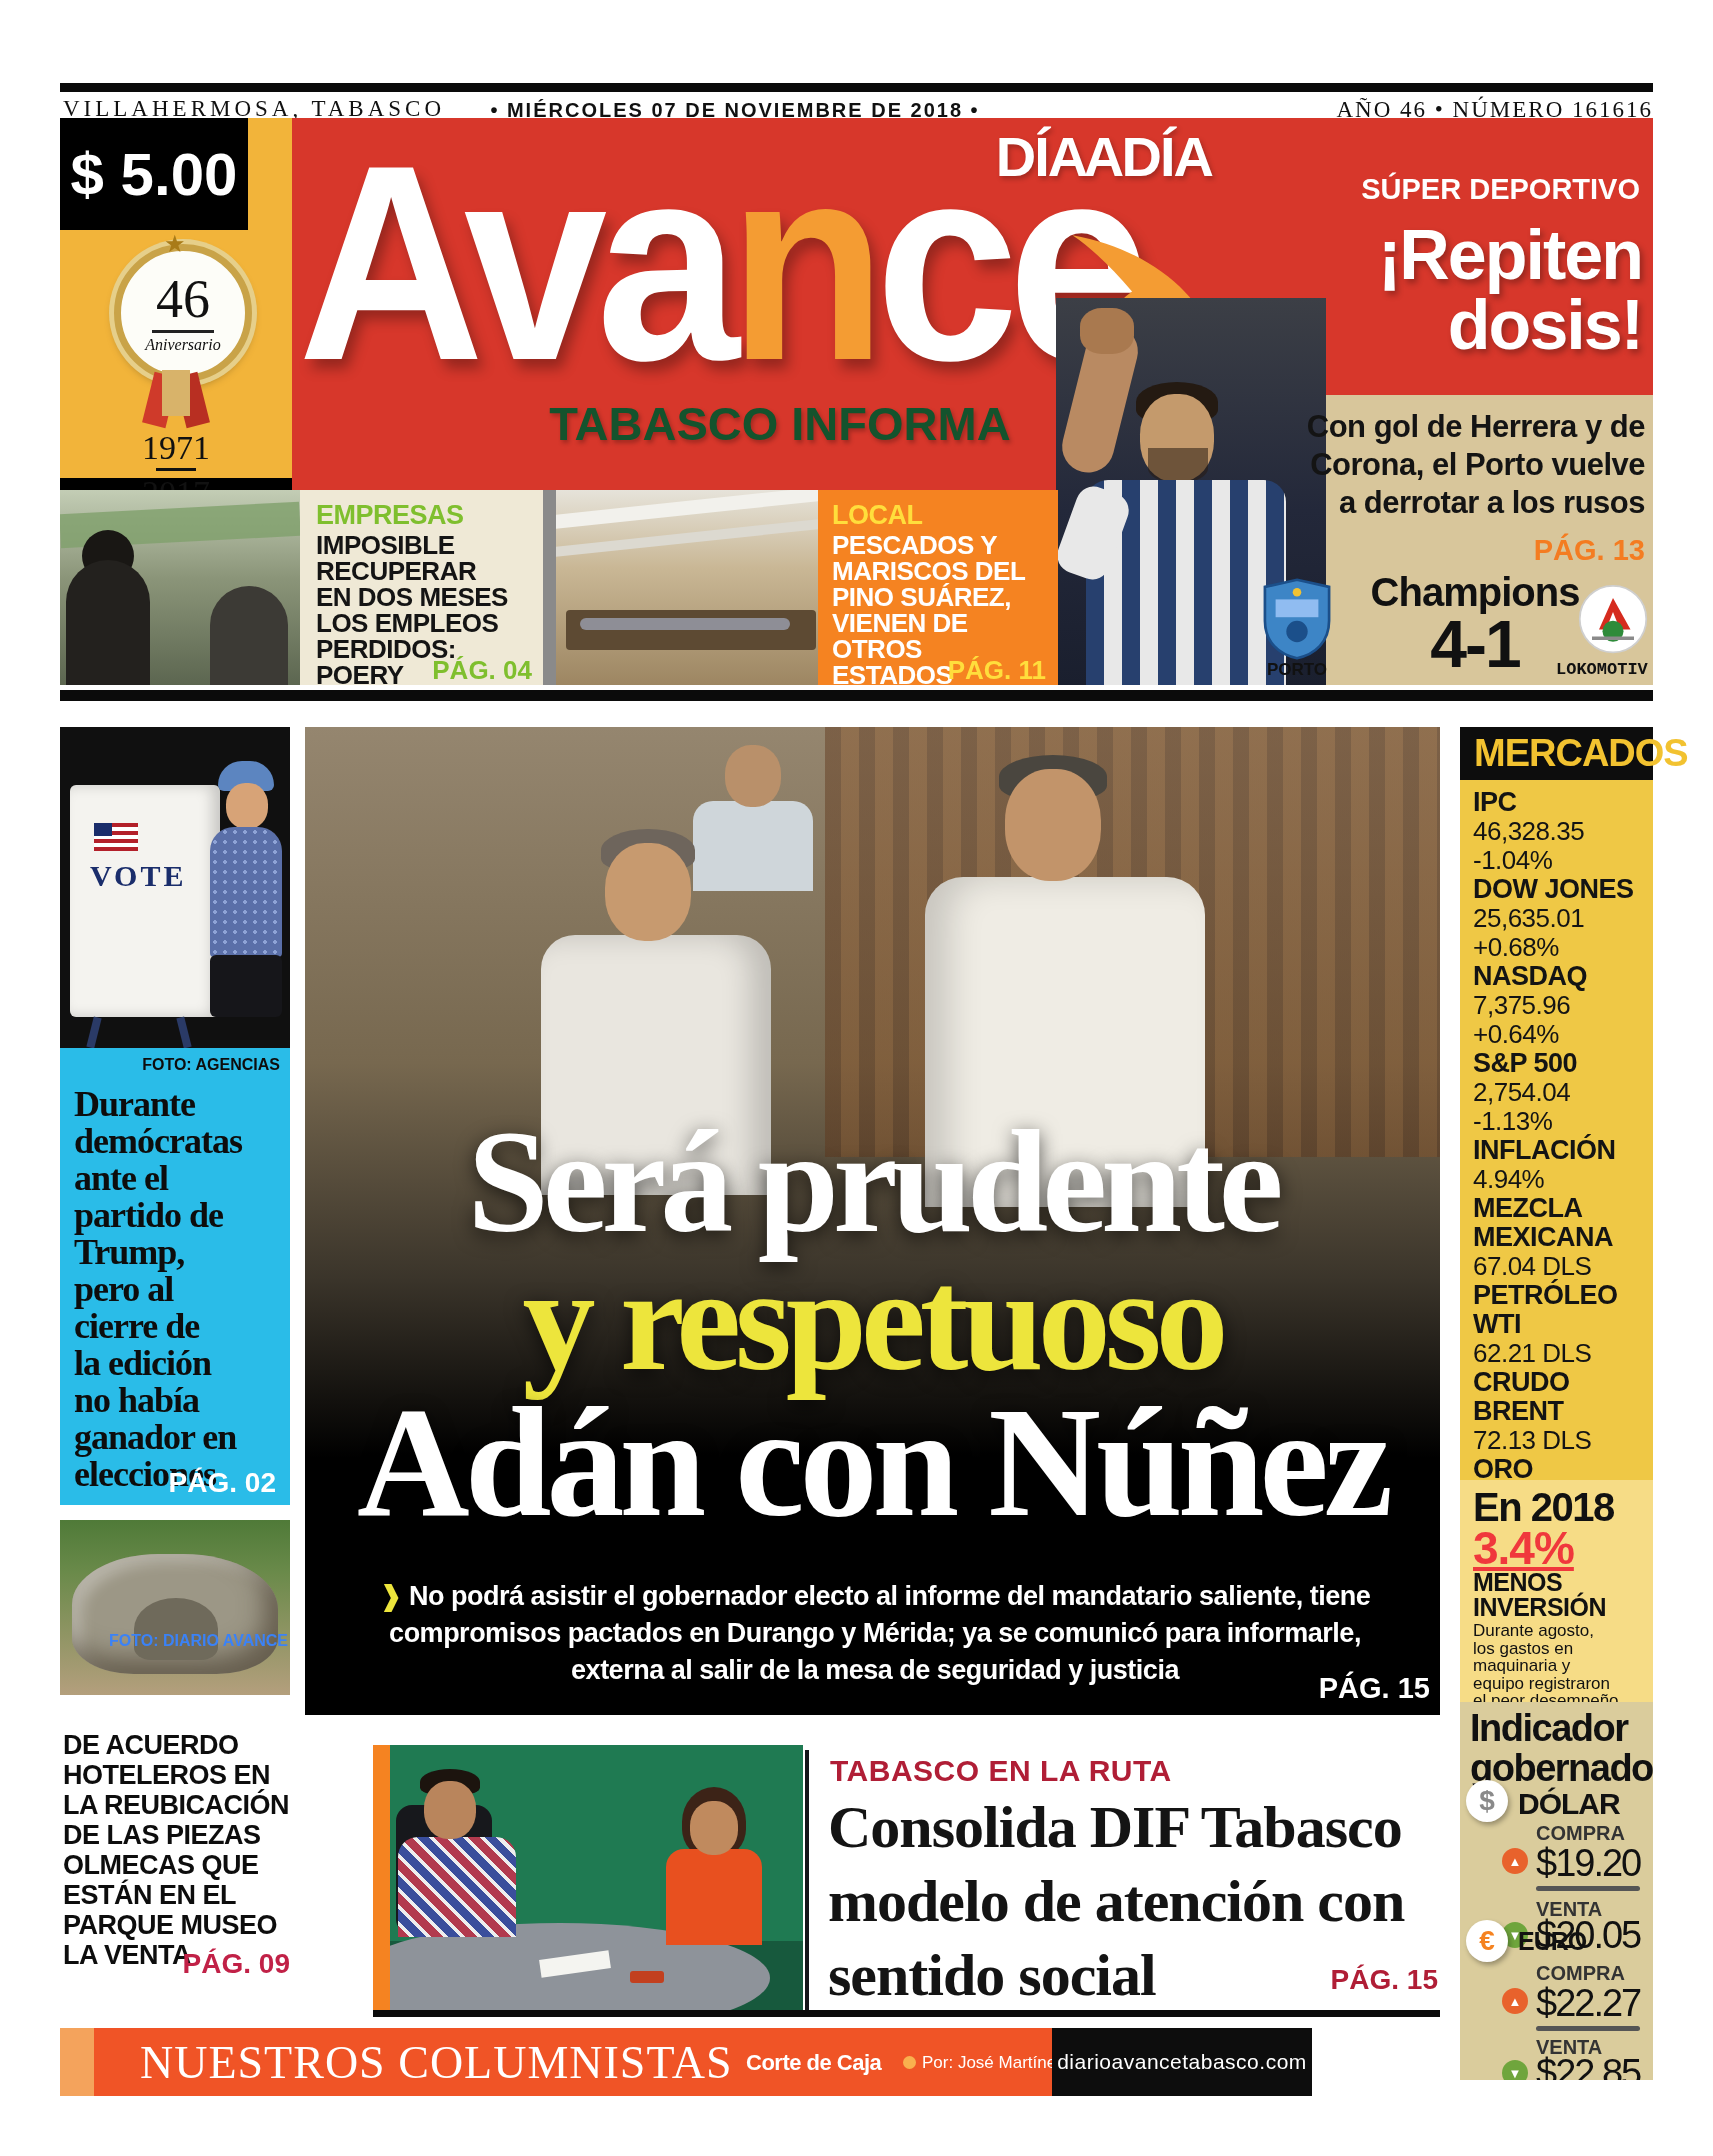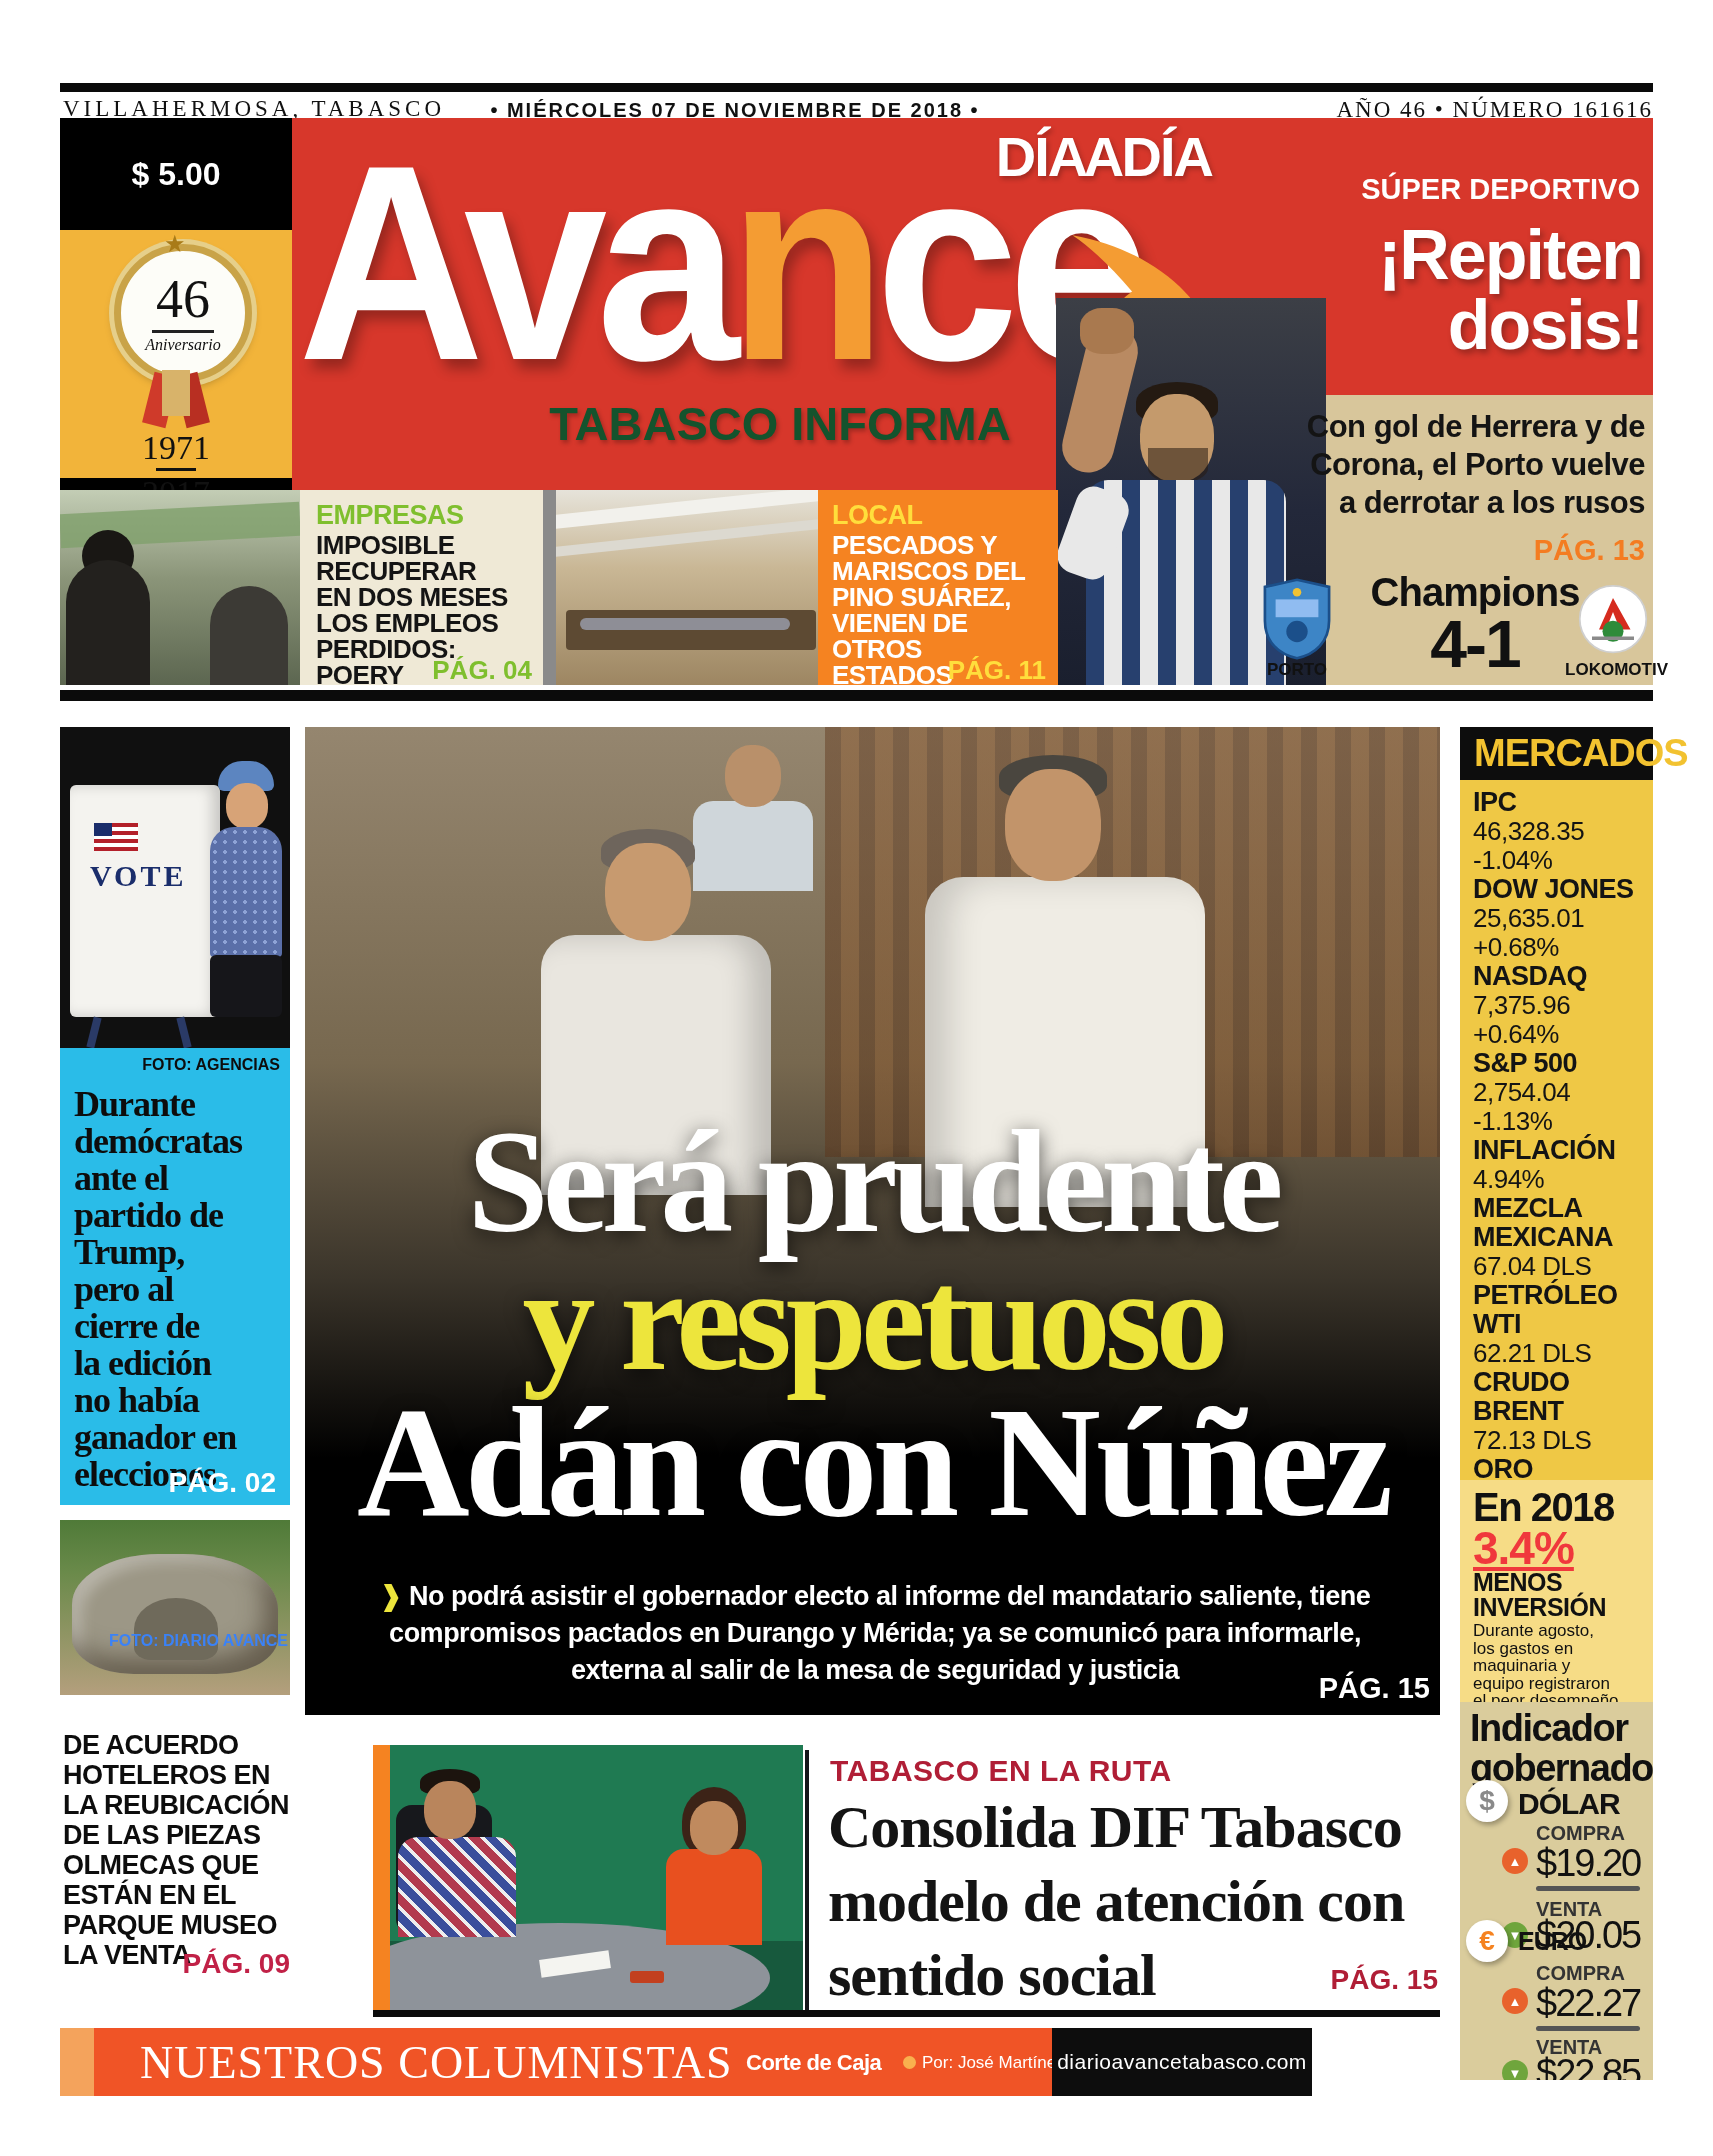--- a/index.html
+++ b/index.html
@@ -13,21 +13,21 @@
   .rt{text-align:right;}
 
   
   .rule-top{left:60px;top:83px;width:1593px;height:9px;background:#0a0a0a;}
   .loc{left:63px;top:96px;font-size:23px;letter-spacing:4px;}
   .date{left:430px;top:99px;width:610px;font-size:20px;letter-spacing:2px;}
   .edition{left:1190px;top:97px;width:463px;font-size:23px;letter-spacing:2px;}
 
   
   .price-col{left:60px;top:118px;width:232px;height:360px;background:#F2B43A;border-bottom:12px solid #000;}
-  .price-box{left:0;top:0;width:232px;height:112px;background:#000;color:#fff;font-size:32px;
+  .price-box{left:0;top:0;width:188px;height:112px;background:#000;color:#fff;font-size:60px;
              display:flex;align-items:center;justify-content:center;}
   .medal{left:54px;top:126px;width:124px;height:124px;border-radius:50%;background:#fdfdf8;
          border:7px solid #c9a348;box-shadow:0 0 0 5px #e6cf8a,0 4px 10px rgba(0,0,0,.35);}
   .medal-star{left:104px;top:112px;font-size:24px;color:#a97b18;}
   .medal-num{left:54px;top:150px;width:138px;text-align:center;font-size:54px;font-family:"Liberation Serif",serif;}
   .medal-line{left:92px;top:212px;width:62px;height:3px;background:#222;}
   .medal-script{left:54px;top:218px;width:138px;text-align:center;font-size:16px;font-style:italic;
                 font-family:"Liberation Serif",serif;}
   .rib-l{left:88px;top:256px;width:24px;height:52px;background:#cf3a2a;transform:rotate(14deg);}
   .rib-r{left:120px;top:256px;width:24px;height:52px;background:#b82f22;transform:rotate(-14deg);}
@@ -53,21 +53,21 @@
            letter-spacing:-2px;text-shadow:3px 4px 6px rgba(0,0,0,.3);}
   .sports-box{left:1188px;top:395px;width:465px;height:290px;background:#D8C69B;}
   .sp-deck{left:1250px;top:408px;width:395px;text-align:right;font-size:31px;line-height:38px;
            color:#141414;letter-spacing:-0.5px;}
   .sp-page{left:1445px;top:534px;width:200px;text-align:right;color:#F47C21;font-size:29px;}
   .sp-champ{left:1352px;top:570px;width:246px;text-align:center;font-size:40px;letter-spacing:-1px;color:#111;}
   .sp-score{left:1352px;top:606px;width:246px;text-align:center;font-size:66px;letter-spacing:-2px;color:#111;}
   .crest-porto{left:1258px;top:578px;width:78px;height:82px;}
   .crest-loko{left:1578px;top:582px;width:70px;height:74px;}
   .team-l{left:1244px;top:660px;width:106px;text-align:center;font-size:17px;}
-  .team-r{left:1556px;top:660px;width:112px;text-align:right;font-size:17px;}
+  .team-r{left:1556px;top:660px;width:112px;text-align:left;font-size:17px;font-family:Liberation Mono, monospace;}
 
   
   .photo-player{left:1056px;top:298px;width:270px;height:387px;overflow:hidden;
                 background:linear-gradient(180deg,#3c3f46 0%,#23283a 55%,#1a1f2e 100%);}
   .pl-arm{left:18px;top:26px;width:52px;height:150px;background:#b98a62;border-radius:26px;transform:rotate(14deg);}
   .pl-fist{left:24px;top:10px;width:54px;height:46px;background:#a9794f;border-radius:40%;}
   .pl-head{left:84px;top:96px;width:74px;height:88px;background:#c49a6c;border-radius:46%;}
   .pl-hair{left:80px;top:84px;width:82px;height:40px;background:#241a12;border-radius:50% 50% 30% 30%;}
   .pl-beard{left:92px;top:150px;width:60px;height:34px;background:rgba(40,28,18,.55);border-radius:0 0 40% 40%;}
   .pl-jersey{left:30px;top:182px;width:200px;height:205px;border-radius:22px 22px 0 0;

